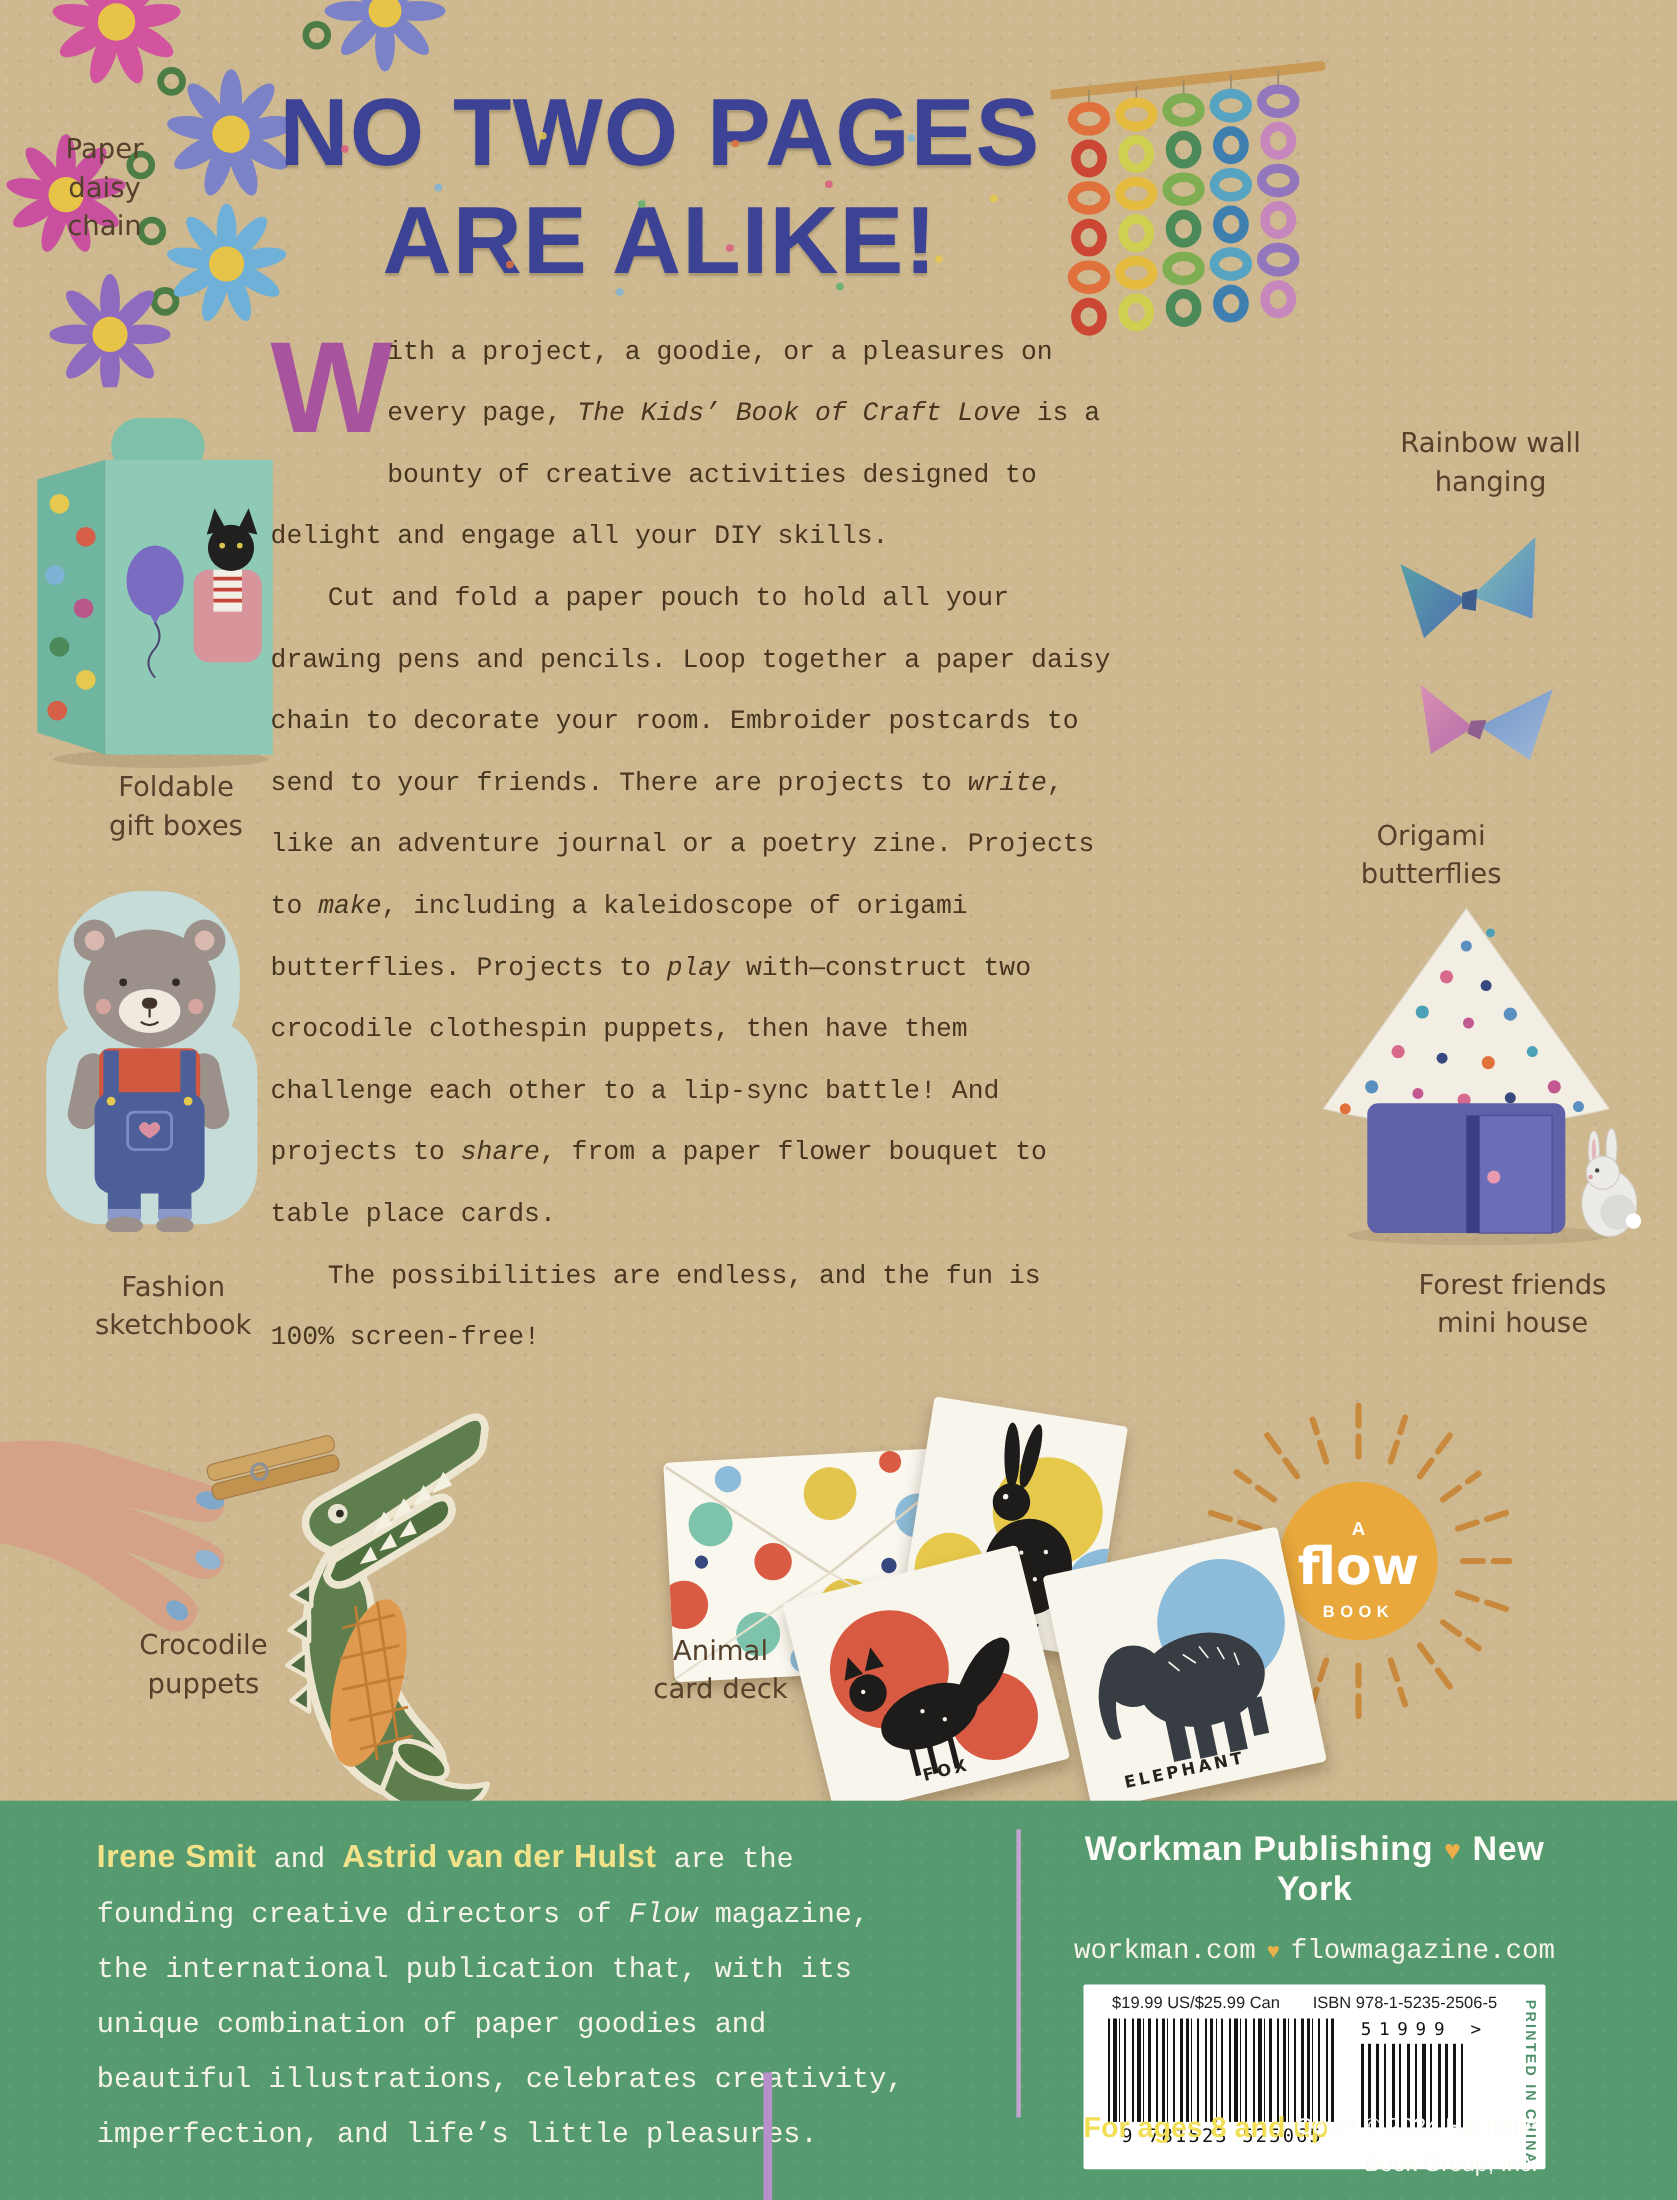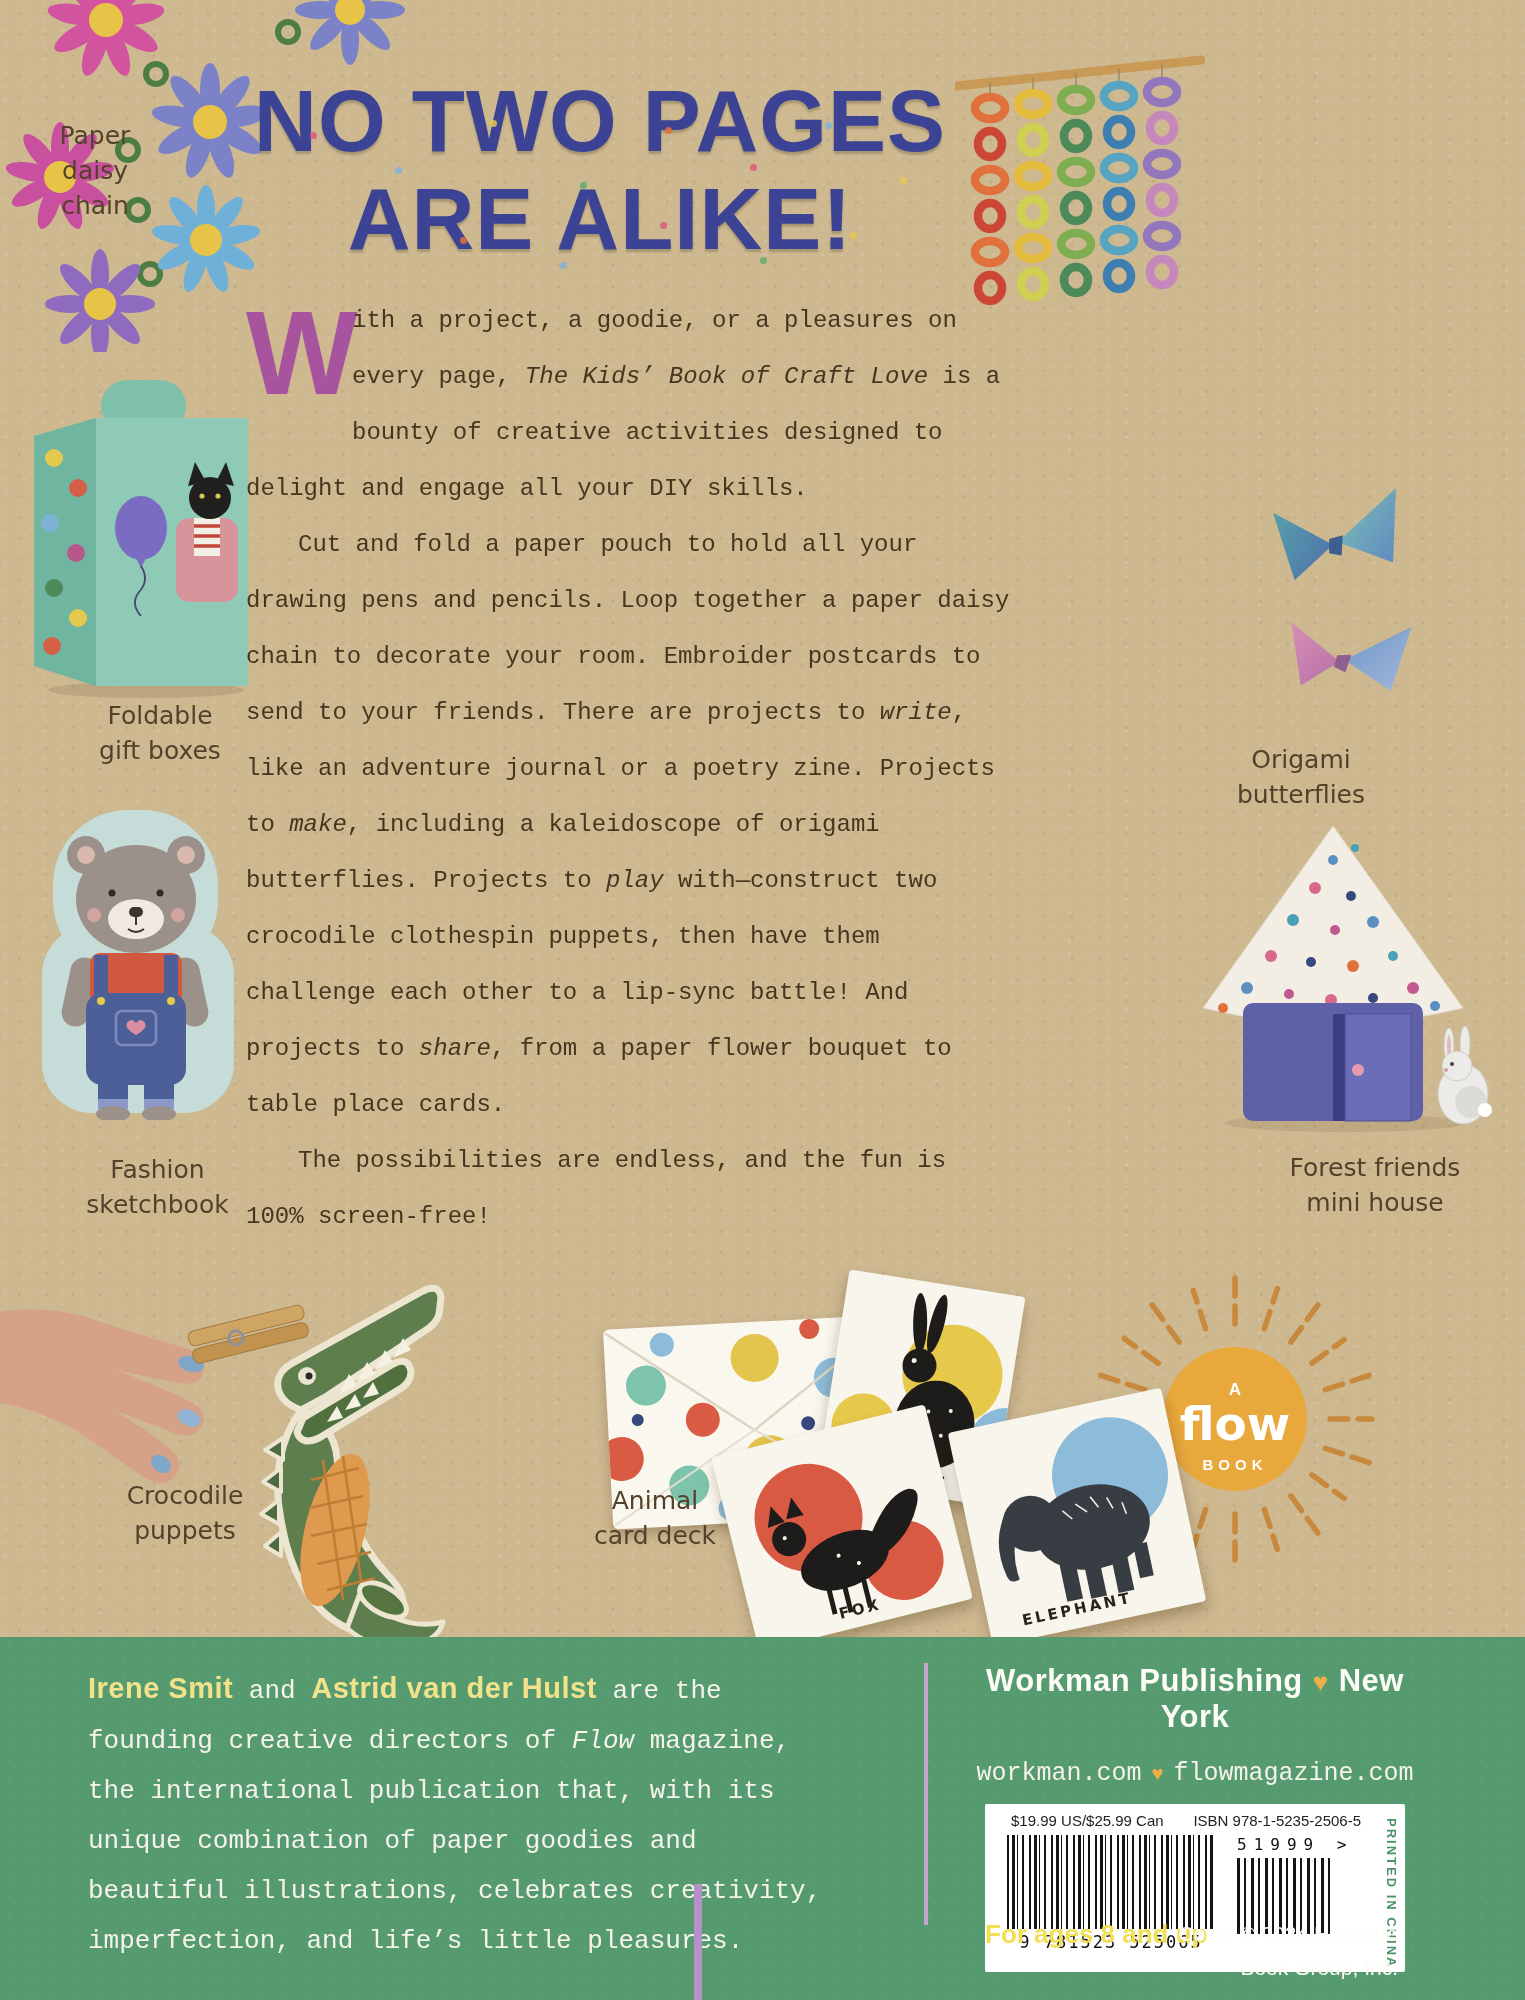--- a/index.html
+++ b/index.html
@@ -223,20 +223,21 @@
       <ellipse cx="164" cy="220" rx="15" ry="11" stroke="#57a3c2"></ellipse>
         <ellipse cx="164" cy="256" rx="12" ry="13" stroke="#3f7fb0"></ellipse>
       <ellipse cx="207" cy="72" rx="15" ry="11" stroke="#9277bd"></ellipse>
         <ellipse cx="207" cy="108" rx="12" ry="13" stroke="#c687bd"></ellipse>
       <ellipse cx="207" cy="144" rx="15" ry="11" stroke="#9277bd"></ellipse>
         <ellipse cx="207" cy="180" rx="12" ry="13" stroke="#c687bd"></ellipse>
       <ellipse cx="207" cy="216" rx="15" ry="11" stroke="#9277bd"></ellipse>
         <ellipse cx="207" cy="252" rx="12" ry="13" stroke="#c687bd"></ellipse>
     </g>
   </svg>
+  <div class="craft-label" style="left:1235px;top:385px;width:240px">Rainbow wall<br>hanging</div>
 
   <svg class="abs" style="left:26px;top:378px" width="230" height="322" viewBox="0 0 230 322">
     <ellipse cx="120" cy="312" rx="98" ry="8" fill="rgba(60,40,10,.12)"></ellipse>
     <rect x="75" y="2" width="85" height="52" rx="26" fill="#7fc0ab"></rect>
     <polygon points="8,58 70,40 70,308 8,288" fill="#6fb5a0"></polygon>
     <g>
       <circle cx="28" cy="80" r="9" fill="#e4c94e"></circle>
         <circle cx="52" cy="110" r="9" fill="#d65f47"></circle>
       <circle cx="24" cy="145" r="9" fill="#7fb3d6"></circle>
         <circle cx="50" cy="175" r="9" fill="#b8578a"></circle>

